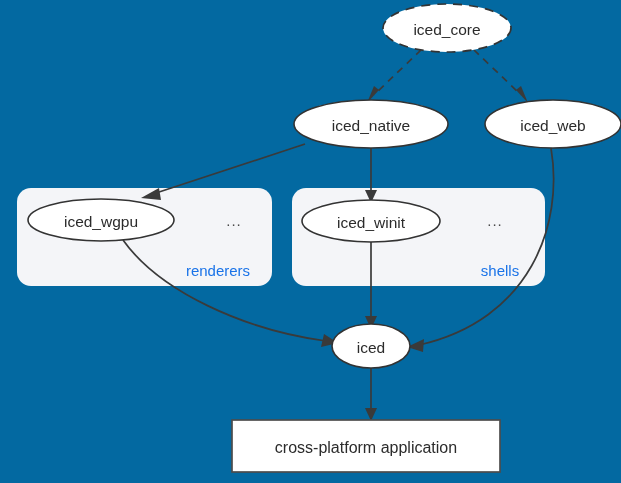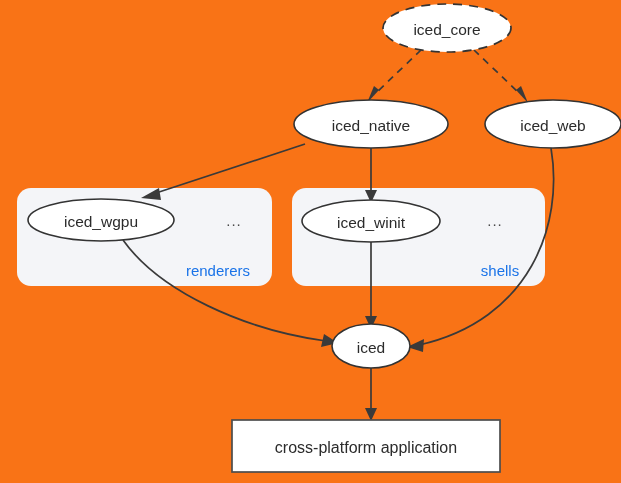--- a/index.html
+++ b/index.html
@@ -7,21 +7,21 @@
     padding: 0;
     background: #ffffff;
   }
   body {
     font-family: "Liberation Sans", sans-serif;
   }
   #diagram-root {
     position: relative;
     width: 621px;
     height: 483px;
-    background: #f97316;
+    background: #0369a1;
     overflow: hidden;
   }
   svg#graph {
     display: block;
     width: 621px;
     height: 483px;
   }
   .group-box {
     fill: #f4f5f8;
     stroke: none;

